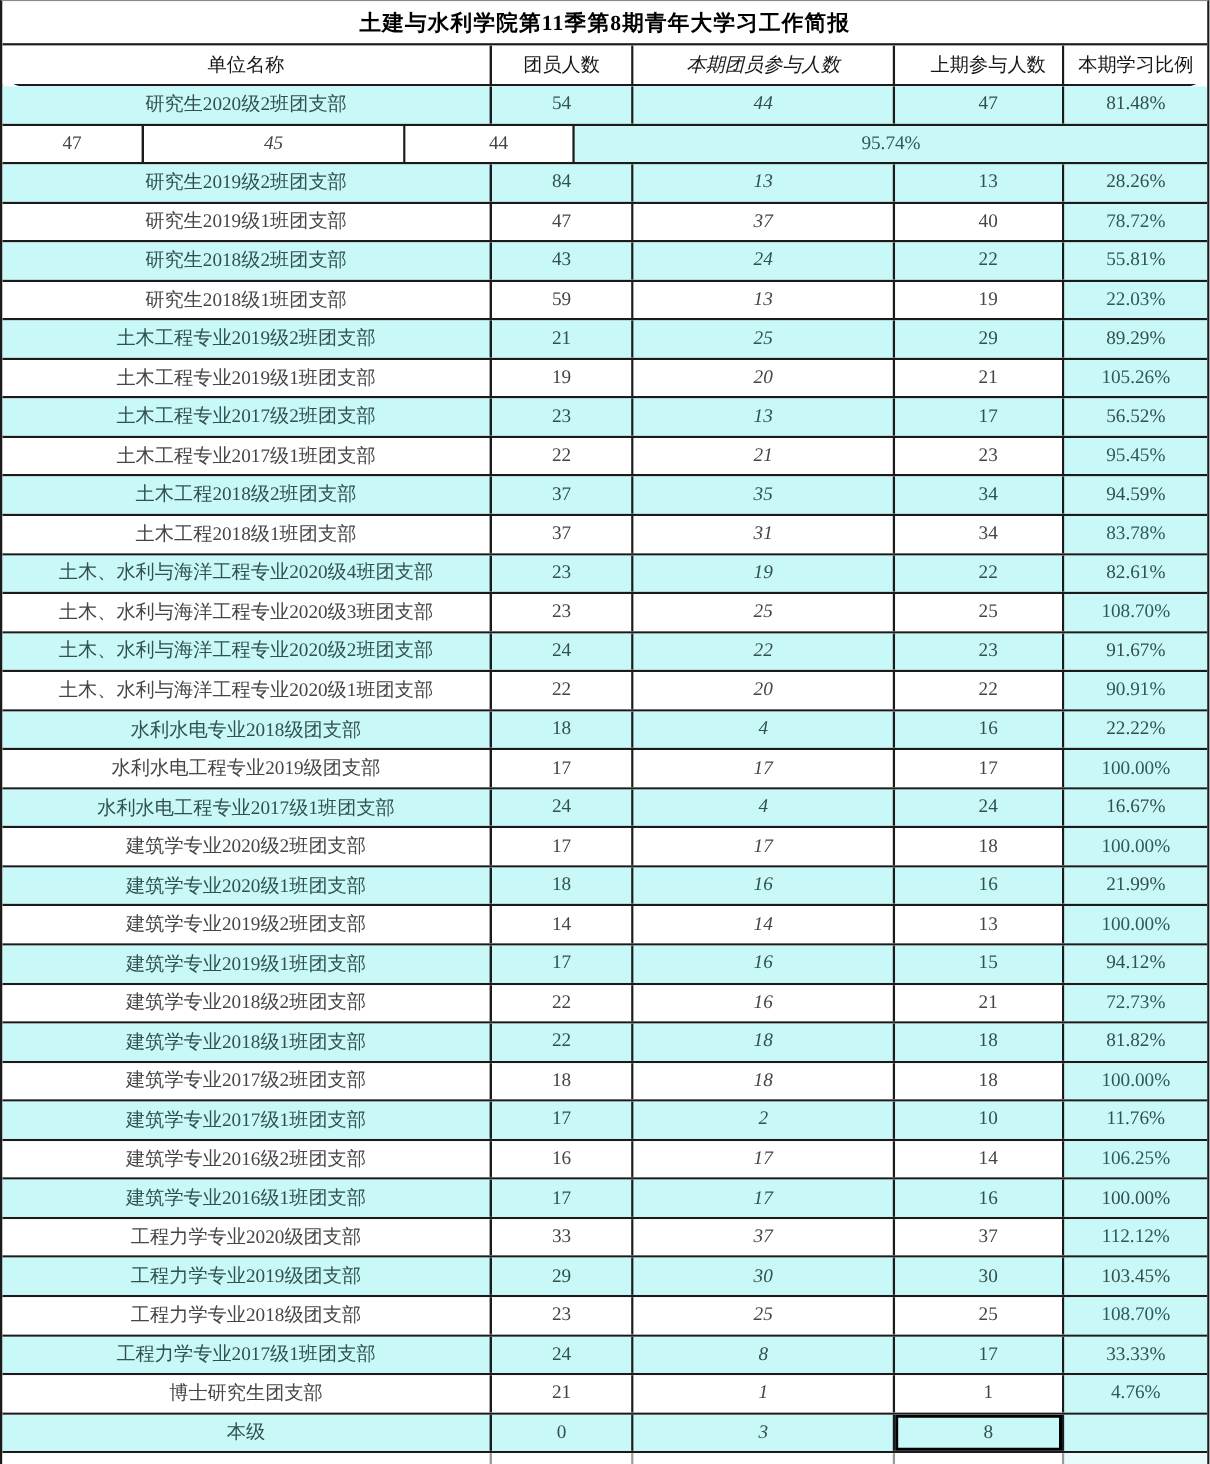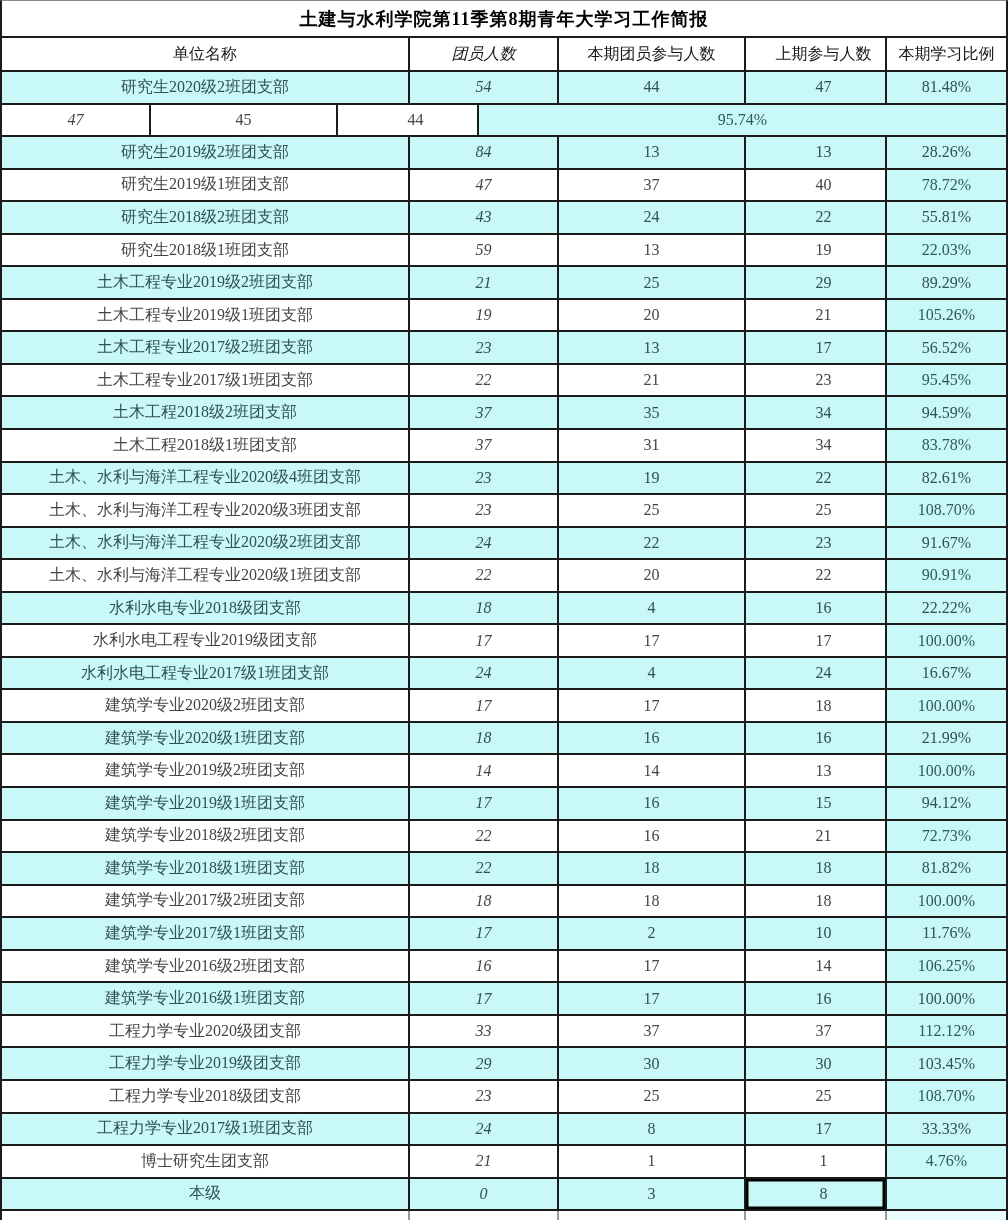--- a/index.html
+++ b/index.html
@@ -22,33 +22,33 @@
     letter-spacing:1px;
     border-bottom:2px solid #1b1b1b;
     background:#ffffff;
   }
   .row{
     display:flex;
     height:32.55px;
     box-sizing:border-box;
     border-bottom:2px solid #1b1b1b;
   }
-  .row.header{height:34px;}
+  .row.header{height:34px;border-radius:17px;}
   .cell{
     box-sizing:border-box;
     border-right:2px solid #1b1b1b;
     display:flex;align-items:center;justify-content:center;
     font-size:16px;
     color:#454545;
     white-space:nowrap;overflow:hidden;
     background:#ffffff;
   }
   .c0{width:408px;}
-  .c1{width:149px;font-style:italic;}
-  .c2{width:187px;}
+  .c1{width:118px;}
+  .c2{width:218px;font-style:italic;}
   .c3{width:141px;padding-left:16px;}
   .c4{flex:1;border-right:none;}
   .row.alt .cell{background:#c9f8f8;color:#31514f;}
   .cell.c4{background:#c9f8f8;color:#2d5a5a;}
   .row.header .cell{background:#ffffff;color:#161616;font-size:16px;}
   .cell.sel{box-shadow:inset 0 0 0 2.5px #000000;}
   .sliver{
     display:flex;
     height:10px;
     box-sizing:border-box;

